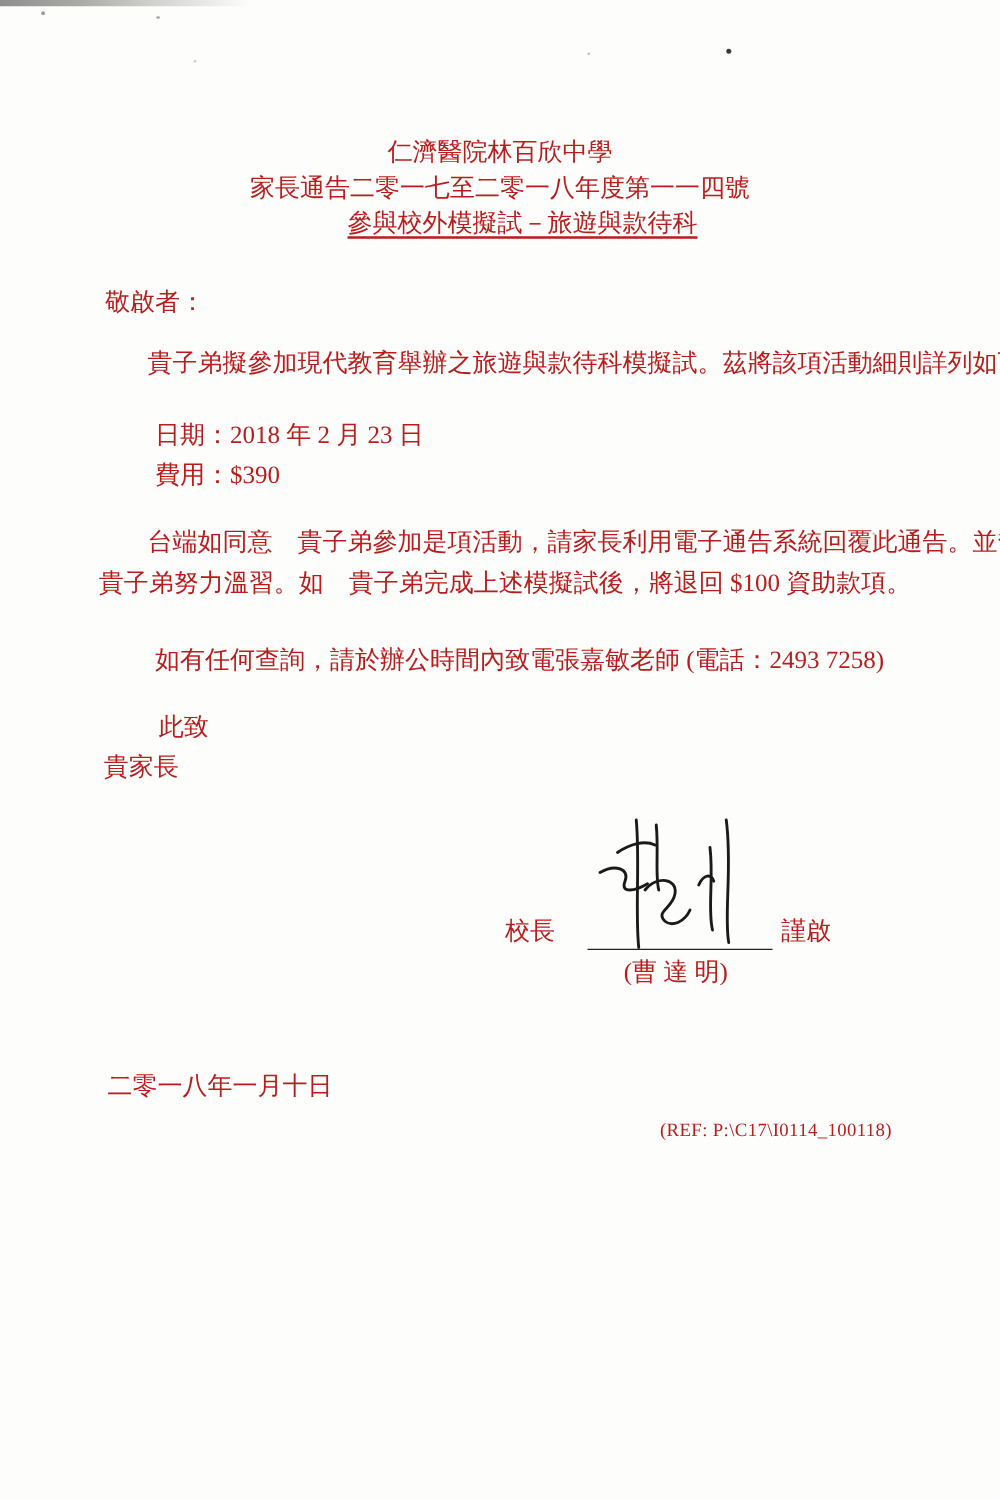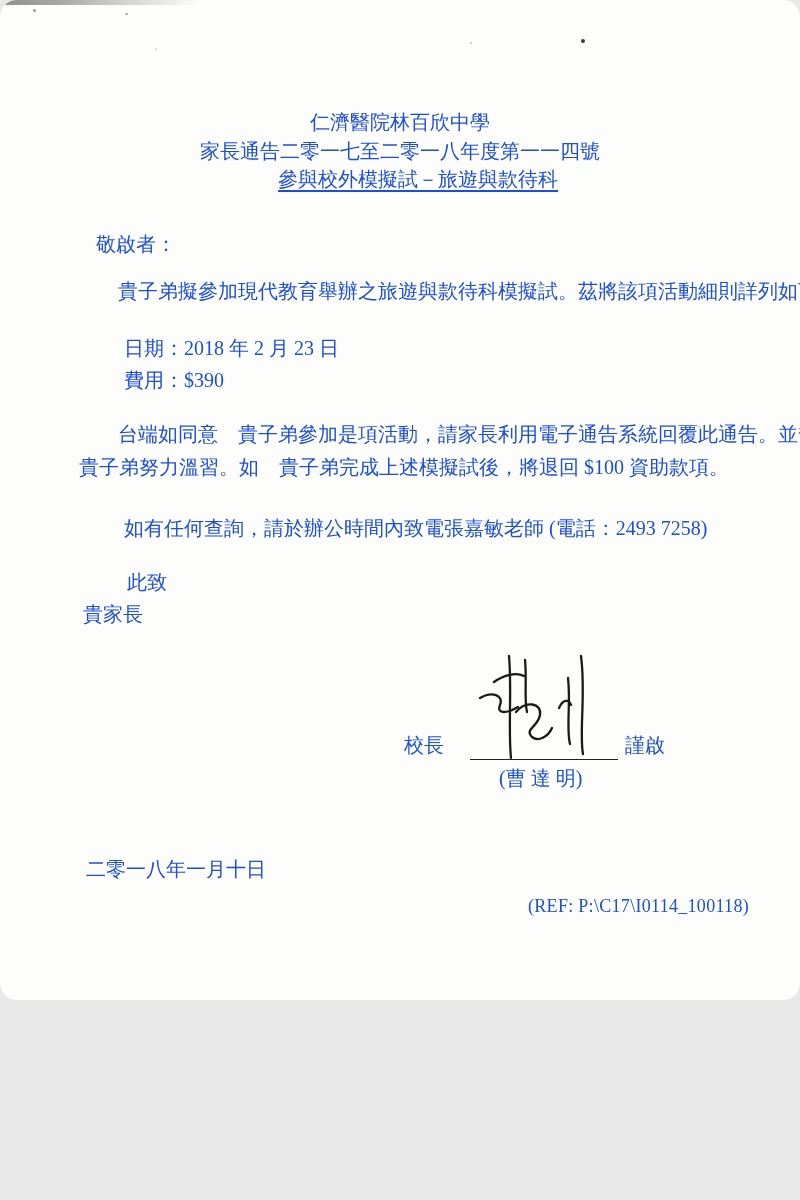--- a/index.html
+++ b/index.html
@@ -1,30 +1,29 @@
 <!DOCTYPE html>
 <html><head>
 <meta charset="utf-8">
 <style>
   html,body{margin:0;padding:0;background:#e8e8e8;}
   .paper{
     position:relative;
-    width:800px;height:1000px;
+    width:800px;height:1200px;
     margin:0 auto;
     background:#fdfdfc;
     overflow:hidden;
     font-family:"Liberation Serif","DejaVu Serif",serif;
-    color:#1d4ed8;
-    border-radius:17px;
+    color:#b91c1c;
     -webkit-font-smoothing:antialiased;
   }
   .line{position:absolute;white-space:nowrap;font-size:20px;line-height:1.2;}
   .centered{left:0;right:0;text-align:center;}
   .underlined{text-decoration:underline;text-underline-offset:4px;margin-left:36px;}
-  .ref{font-size:18px;letter-spacing:.3px;}
+  .ref{font-size:15px;letter-spacing:.3px;}
   
   .sig-underline{position:absolute;left:470px;top:745px;width:148px;height:14px;border-bottom:1.6px solid #222;}
   .sig-svg{position:absolute;left:462px;top:648px;}
   
   .scan-band{position:absolute;left:0;top:0;width:200px;height:5px;
     background:linear-gradient(90deg,#8f8f8d 0%,#a7a7a4 30%,#cfcfcc 60%,rgba(230,230,228,0) 100%);}
   .speck{position:absolute;border-radius:50%;background:#555;}
   .speck.s1{left:581px;top:39px;width:4px;height:4px;background:#3a3a3a;}
   .speck.s2{left:33px;top:9px;width:3px;height:3px;background:#9a9a98;}
   .speck.s3{left:125px;top:13px;width:3px;height:2px;background:#a3a3a0;}
@@ -42,21 +41,21 @@
   <div class="speck s2"></div>
   <div class="speck s3"></div>
   <div class="speck s4"></div>
   <div class="speck s5"></div>
   <div class="speck s6"></div>
 
   <div class="line centered" style="top:110px;">仁濟醫院林百欣中學</div>
   <div class="line centered" style="top:139px;">家長通告二零一七至二零一八年度第一一四號</div>
   <div class="line centered underlined" style="top:167px;">參與校外模擬試－旅遊與款待科</div>
 
-  <div class="line" style="left:96px;top:232px;">敬啟者：</div>
+  <div class="line" style="left:84px;top:232px;font-family:Liberation Mono, monospace;">敬啟者：</div>
 
   <div class="line" style="left:118px;top:279px;">貴子弟擬參加現代教育舉辦之旅遊與款待科模擬試。茲將該項活動細則詳列如下：</div>
 
   <div class="line" style="left:124px;top:336px;">日期：2018 年 2 月 23 日</div>
   <div class="line" style="left:124px;top:368px;">費用：$390</div>
 
   <div class="line" style="left:118px;top:422px;">台端如同意　貴子弟參加是項活動，請家長利用電子通告系統回覆此通告。並督促</div>
   <div class="line" style="left:79px;top:455px;">貴子弟努力溫習。如　貴子弟完成上述模擬試後，將退回 $100 資助款項。</div>
 
   <div class="line" style="left:124px;top:516px;">如有任何查詢，請於辦公時間內致電張嘉敏老師 (電話：2493 7258)</div>

